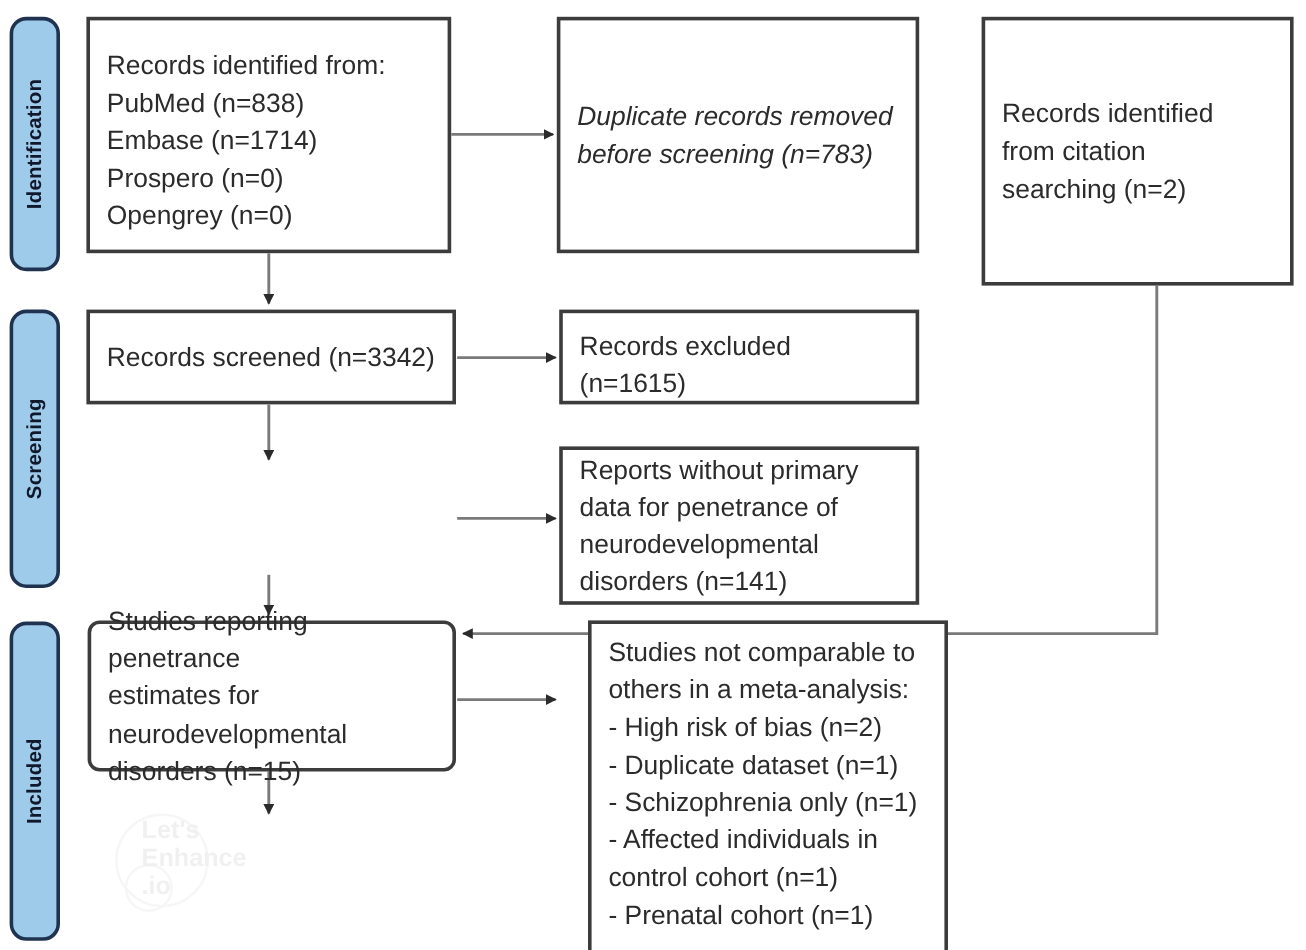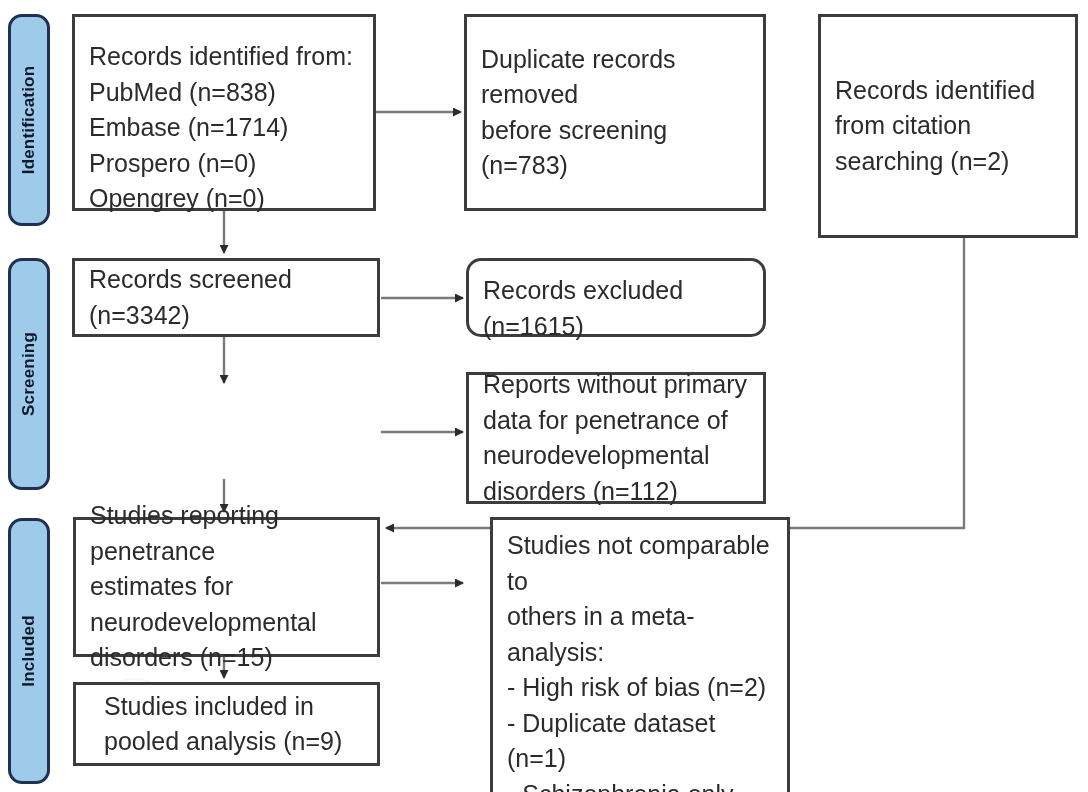--- a/index.html
+++ b/index.html
@@ -45,21 +45,21 @@
   .flow-box {
     position: absolute;
     background: #ffffff;
     border: 3px solid #3c3c3c;
     box-sizing: border-box;
     display: flex;
     align-items: center;
   }
   .flow-box .box-text {
     padding: 0 14px;
-    font-size: 25px;
+    font-size: 22px;
     line-height: 1.42;
     color: #2b2b2b;
     white-space: pre-line;
   }
 
   
   .flow-box.text-top {
     align-items: flex-start;
   }
   .flow-box.text-top .box-text {
@@ -166,63 +166,59 @@
 
   <div class="flow-box text-top" style="left:72px; top:14px; width:304px; height:197px;">
     <span class="box-text" style="padding-top:22px;">Records identified from:
    PubMed (n=838)
    Embase (n=1714)
    Prospero (n=0)
    Opengrey (n=0)</span>
   </div>
 
   <div class="flow-box" style="left:464px; top:14px; width:302px; height:197px;">
-    <span class="box-text" style="padding-top:0;">Duplicate records removed
+    <span class="box-text" style="padding-top:0;font-style:italic;">Duplicate records removed
 before screening (n=783)</span>
   </div>
 
   <div class="flow-box" style="left:818px; top:14px; width:260px; height:224px;">
     <span class="box-text">Records identified
 from citation
 searching (n=2)</span>
   </div>
 
   <div class="flow-box" style="left:72px; top:258px; width:308px; height:79px;">
     <span class="box-text">Records screened (n=3342)</span>
   </div>
 
-  <div class="flow-box text-top" style="left:466px; top:258px; width:300px; height:79px;border-radius:15px;">
+  <div class="flow-box text-top" style="left:466px; top:258px; width:300px; height:79px;">
     <span class="box-text" style="padding-top:12px;">Records excluded
 (n=1615)</span>
   </div>
 
 
   <div class="flow-box" style="left:466px; top:372px; width:300px; height:132px;">
     <span class="box-text">Reports without primary
 data for penetrance of
 neurodevelopmental
-disorders (n=112)</span>
-  </div>
-
-  <div class="flow-box" style="left:73px; top:517px; width:307px; height:140px;">
+disorders (n=141)</span>
+  </div>
+
+  <div class="flow-box" style="left:73px; top:517px; width:307px; height:126px;border-radius:10px;">
     <span class="box-text">Studies reporting penetrance
 estimates for
 neurodevelopmental
 disorders (n=15)</span>
   </div>
 
   <div class="flow-box text-top" style="left:466px; top:517px; width:300px; height:292px;margin-left:24px;">
     <span class="box-text" style="padding-top:8px;">Studies not comparable to
 others in a meta-analysis:
 - High risk of bias (n=2)
 - Duplicate dataset (n=1)
 - Schizophrenia only (n=1)
 - Affected individuals in
 control cohort (n=1)
 - Prenatal cohort (n=1)</span>
   </div>
 
-  <div class="flow-box" style="left:73px; top:682px; width:307px; height:84px;">
-    <span class="box-text" style="padding-left:28px;">Studies included in
-pooled analysis (n=9)</span>
-  </div>
 
 </div>
 
 </body></html>

